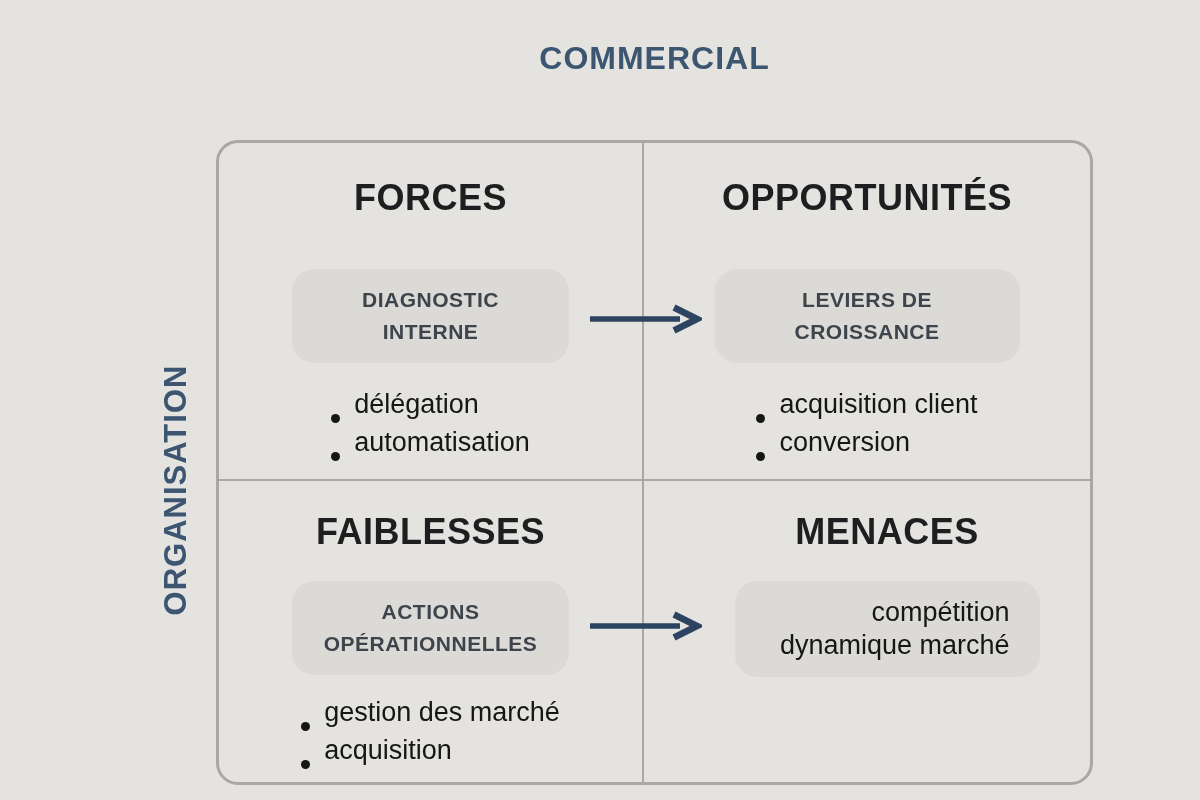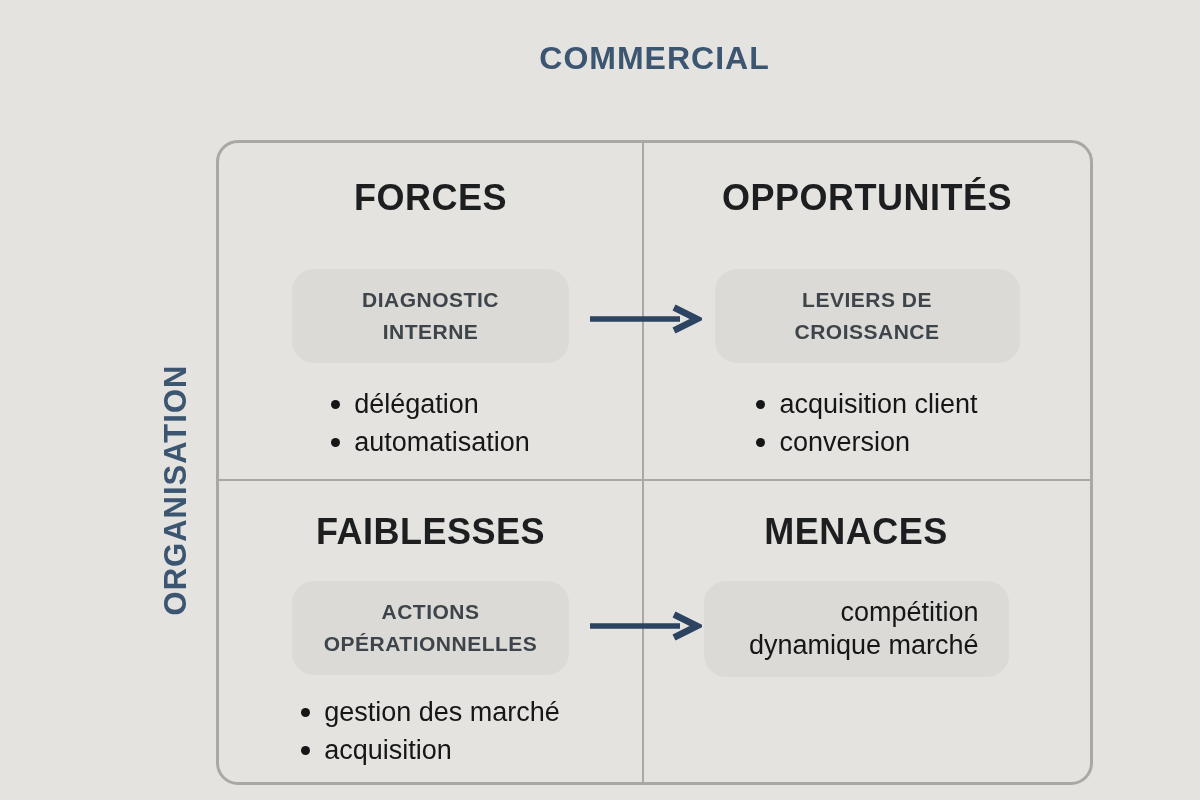--- a/index.html
+++ b/index.html
@@ -51,21 +51,21 @@
     background: var(--border, #a9a8a5);
   }
   
   .cell {
     position: absolute;
     display: flex; flex-direction: column; align-items: center;
   }
   .cell-tl { left: 0;     top: 0;     width: 423px; height: 336px; }
   .cell-tr { left: 425px; top: 0;     width: 446px; height: 388px; }
   .cell-bl { left: 0;     top: 338px; width: 423px; height: 301px; }
-  .cell-br { left: 414px; top: 338px; width: 446px; height: 301px; }
+  .cell-br { left: 445px; top: 338px; width: 446px; height: 301px; }
   .qtitle {
     font-size: 36px; font-weight: bold; letter-spacing: 0.5px;
     line-height: 42px;
     color: var(--heading-text, #1d1e1f);
   }
   .cell-tl .qtitle, .cell-tr .qtitle { margin-top: 34px; }
   .cell-bl .qtitle, .cell-br .qtitle { margin-top: 30px; }
   .pill {
     background: var(--pill-background, #dbdad6);
     border-radius: 22px;
@@ -87,21 +87,21 @@
     color: var(--body-text, #161616);
     text-align: right;
   }
   .bullets {
     list-style: none;
     margin-top: 22px;
     align-self: center;
   }
   .cell-bl .bullets { margin-top: 18px; }
   .bullet-item {
-    display: flex; align-items: center;
+    display: flex; align-items: flex-end;
     font-size: 27px; line-height: 38px;
     color: var(--body-text, #161616);
   }
   .blt {
     width: 9px; height: 9px; border-radius: 50%;
     background: var(--body-text, #161616);
     margin-right: 14px;
     flex: 0 0 auto;
   }
   

